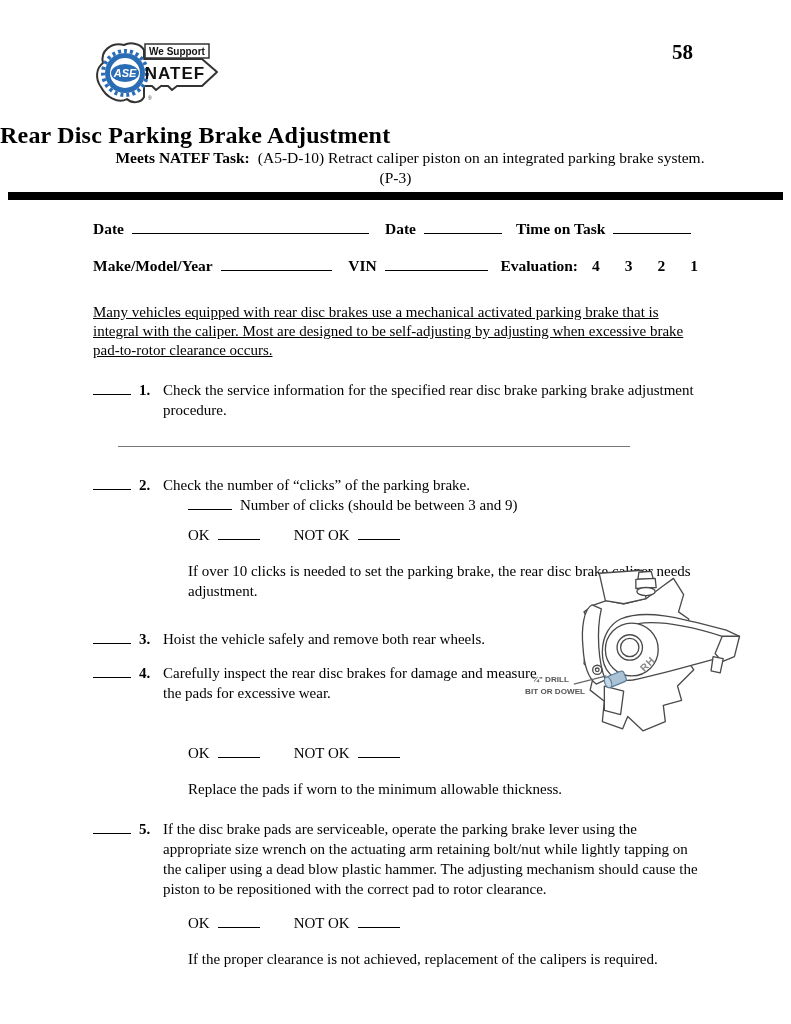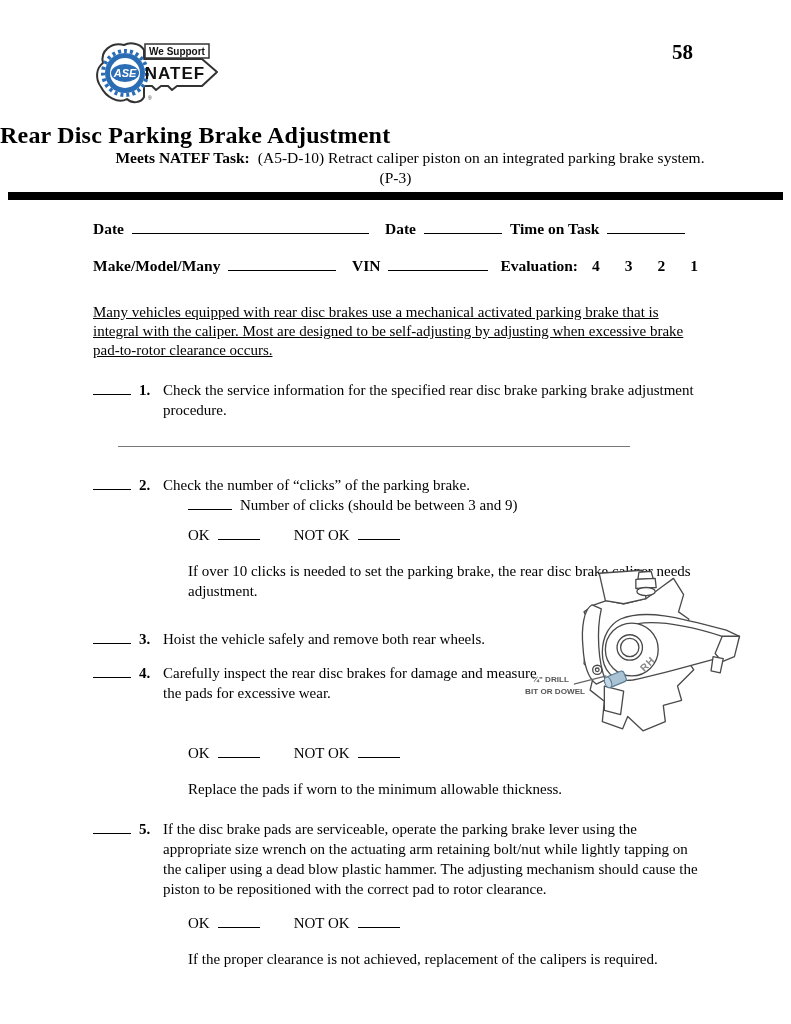--- a/index.html
+++ b/index.html
@@ -126,26 +126,26 @@
   <div class="thick-rule"></div>
 
   <div class="info-block">
     <div class="info-row">
       <span>Date</span>
         <span class="lbl-gap"></span>
       <span class="blank" style="width:237px"></span>
       <span style="margin-left:16px">Date</span>
         <span class="lbl-gap"></span>
       <span class="blank" style="width:78px"></span>
-      <span style="margin-left:8px">Time on Task</span>
+      <span style="margin-left:14px">Time on Task</span>
         <span class="lbl-gap"></span>
       <span class="blank" style="width:78px"></span>
     </div>
     <div class="info-row">
-      <span>Make/Model/Many</span>
+      <span>Make/Model/Year</span>
         <span class="lbl-gap"></span>
       <span class="blank" style="width:113px"></span>
       <span style="margin-left:16px">VIN</span>
         <span class="lbl-gap"></span>
       <span class="blank" style="width:105px"></span>
       <span style="margin-left:12px">Evaluation:</span>
       <span class="eval-nums">
         <span>4</span>
         <span>3</span>
         <span>2</span>

